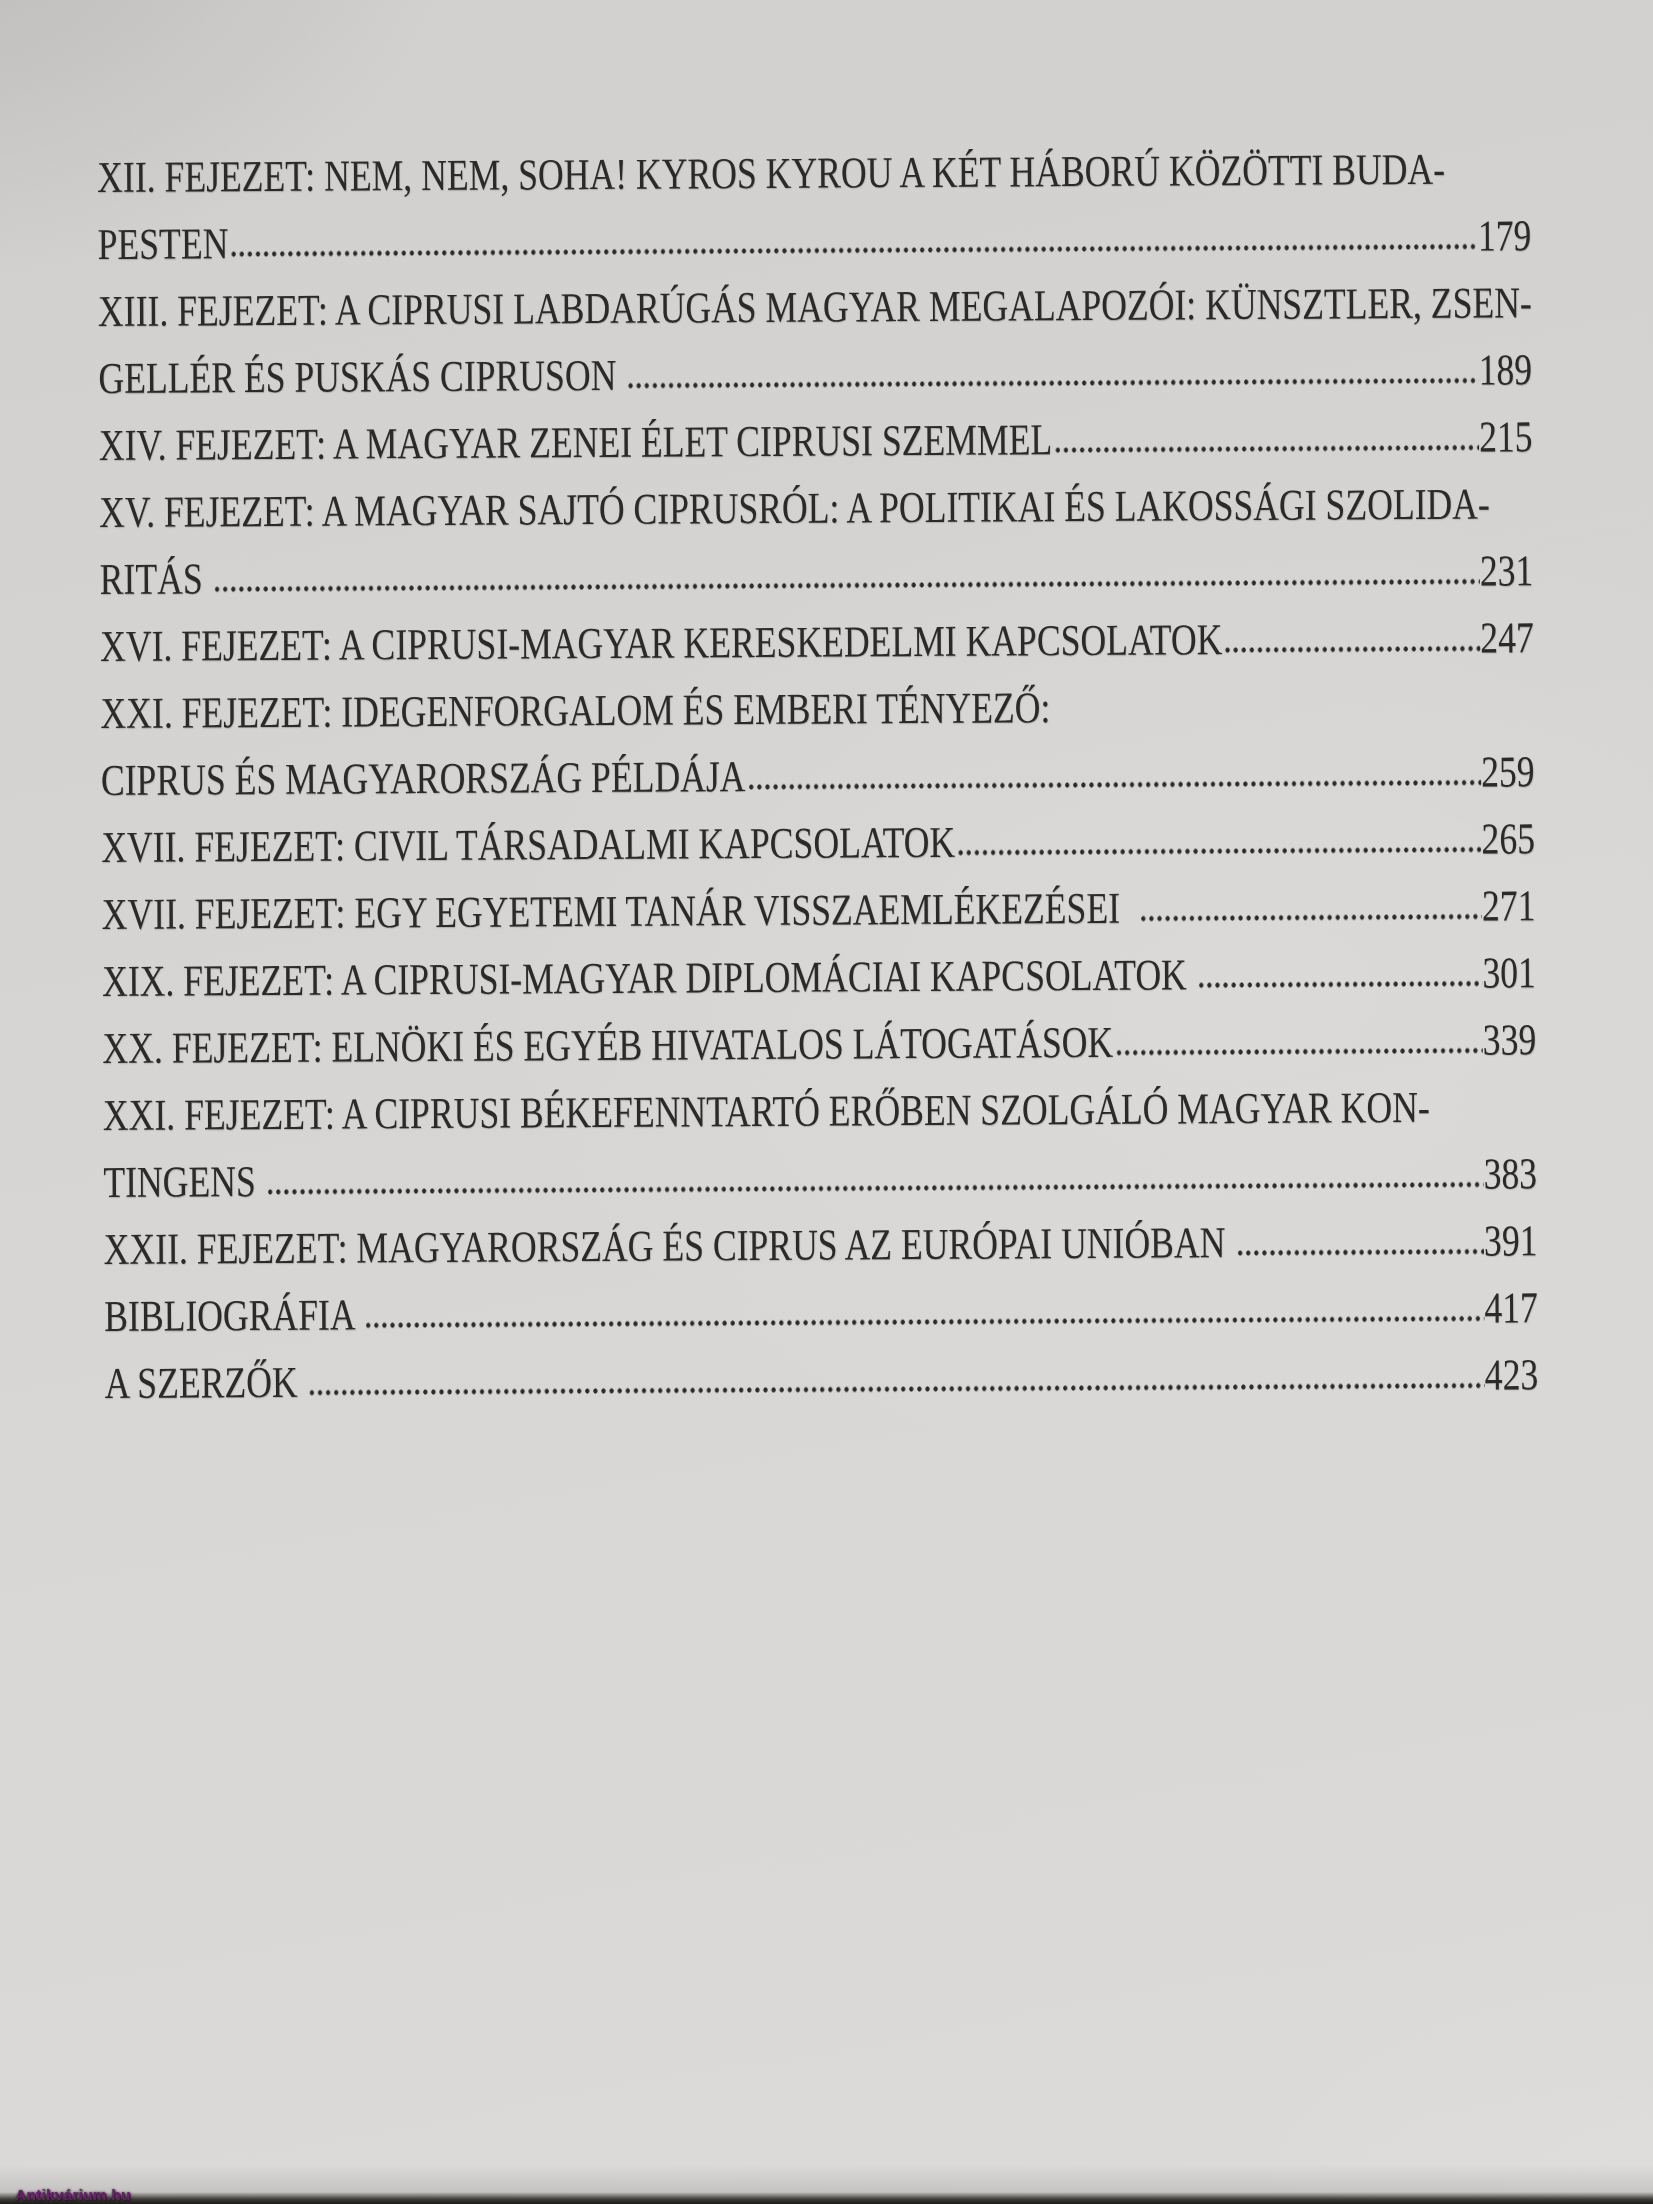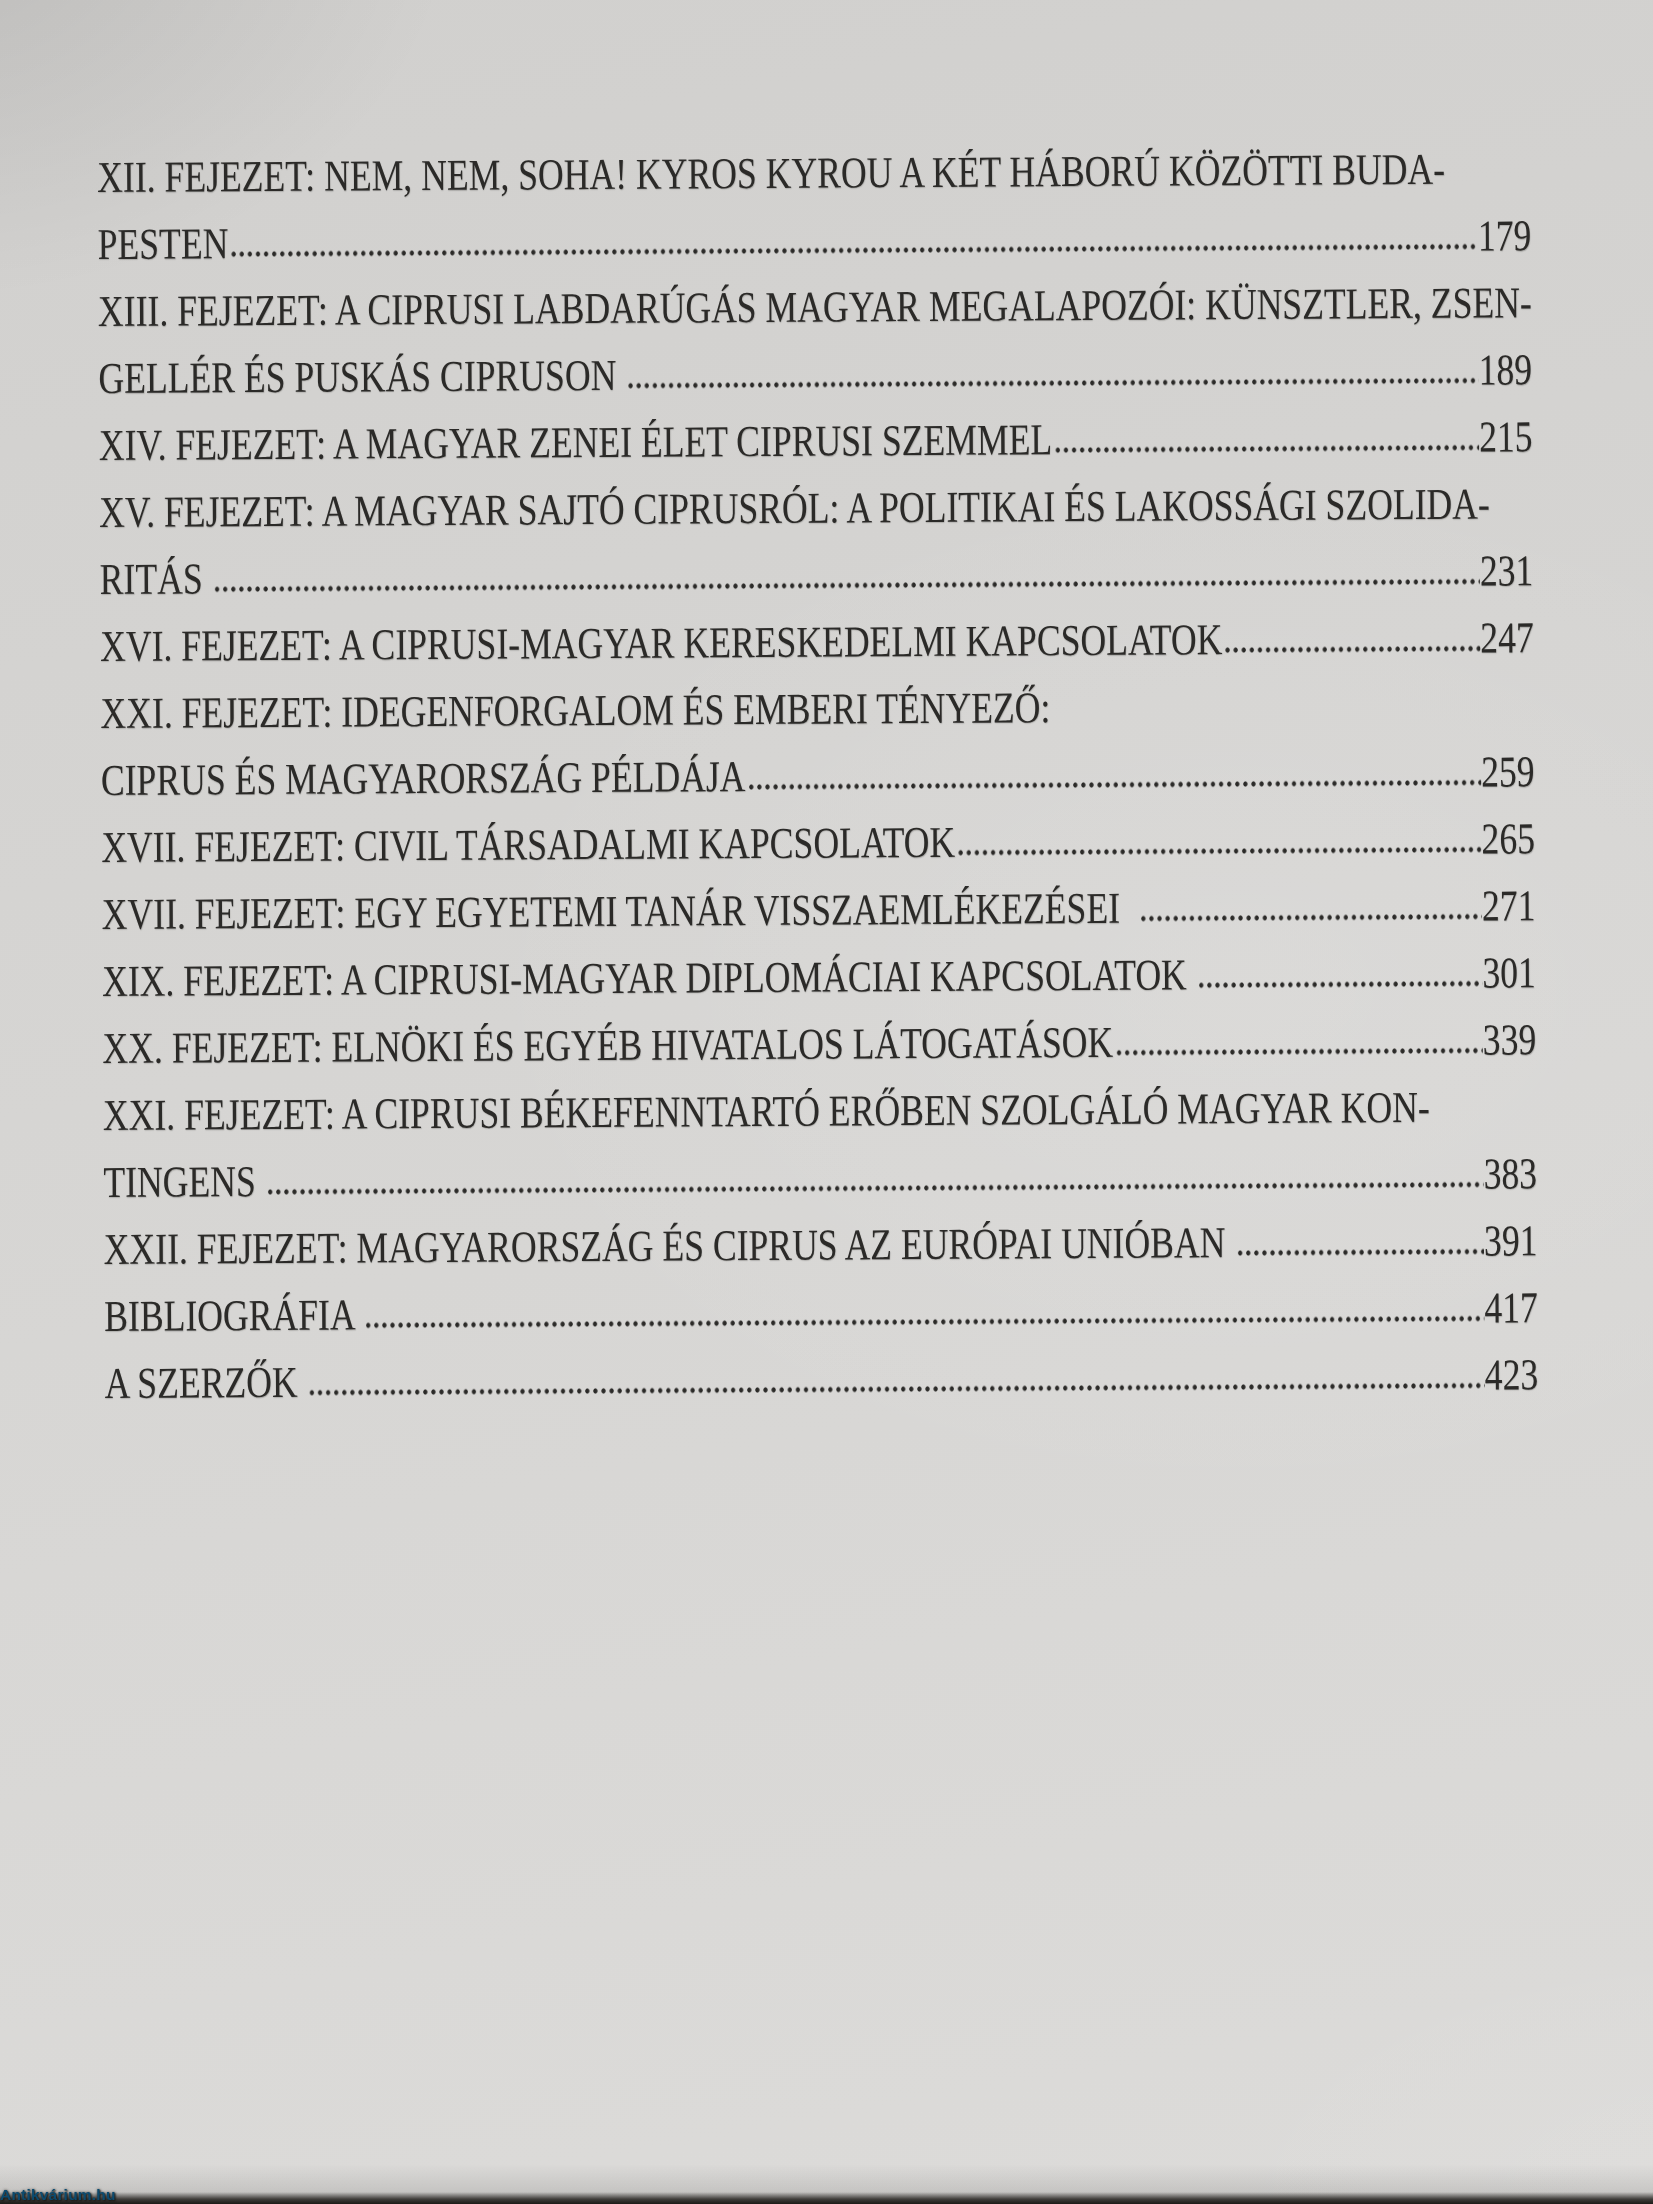--- a/index.html
+++ b/index.html
@@ -53,26 +53,26 @@
   .bottom-shade{
     position:absolute;left:0;right:0;bottom:0;height:41px;
     background:linear-gradient(to bottom, rgba(40,38,36,0), rgba(40,38,36,0.18));
   }
   .bottom-strip{
     position:absolute;left:0;right:0;bottom:0;height:12.6px;
     background:linear-gradient(to bottom, rgba(58,56,53,0) 0%, #3f3d3a 55%, #14130f 100%);
   }
   .watermark{
     position:absolute;
-    left:0;bottom:1px;
+    left:15px;bottom:1px;
     font-family:"Liberation Sans", sans-serif;
     font-weight:bold;
     font-size:15.5px;
     letter-spacing:0.2px;
-    color:#0c4a6e;
+    color:#701a75;
     text-shadow:1px 1px 1.9px #1a1914, 0 0 2.9px rgba(0,0,0,0.55);
     z-index:5;
   }
 </style>
 </head>
 <body>
 
 <div class="photo">
   <div class="paper"></div>
 

